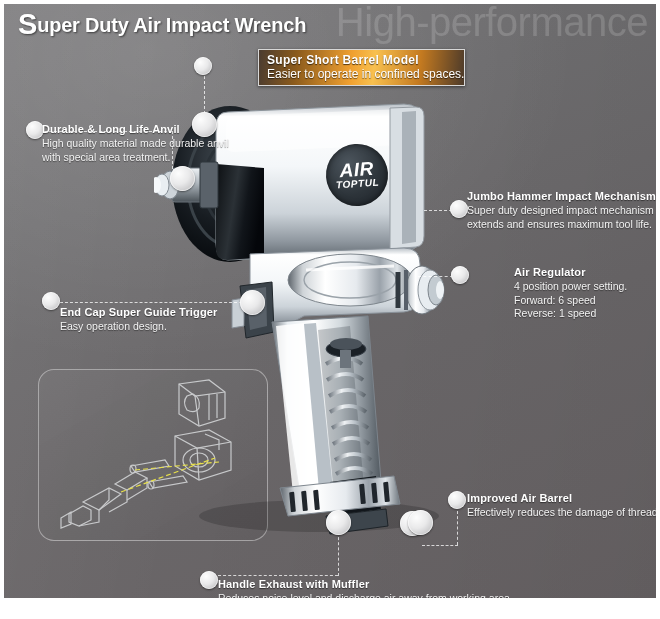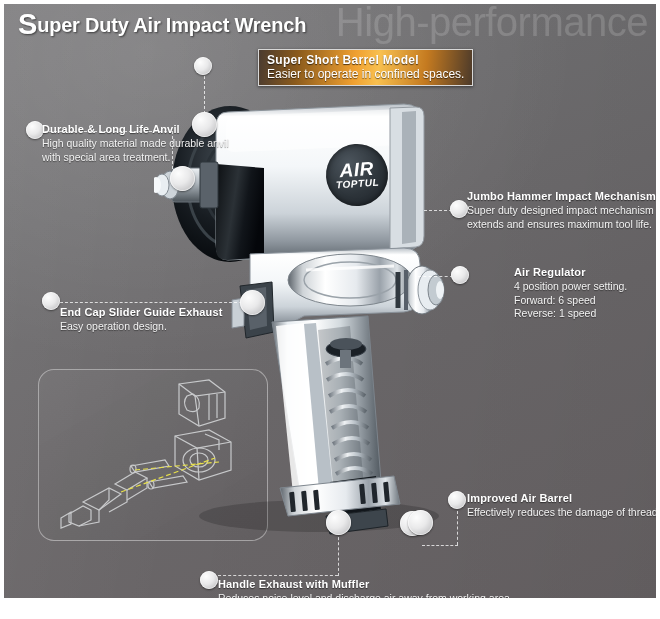--- a/index.html
+++ b/index.html
@@ -91,21 +91,21 @@
   .callout .body{
     color:#f2f2f2;font-size:10.5px;line-height:13.5px;
     text-shadow:0 1px 1px rgba(0,0,0,0.45);
     white-space:nowrap;
   }
 
   
   .banner{
     position:absolute;
     z-index:19;
-    padding:3px 8px 4px 8px;
+    padding:3px 0 4px 8px;
     background:linear-gradient(96deg,#4a3b30 0%,#8a5a1c 18%,#f0a030 45%,#f8c04f 56%,#c47a20 78%,#4c3a2a 100%);
     border:1px solid #d8d8d8;
     box-shadow:0 1px 3px rgba(0,0,0,0.5);
   }
   .banner .ttl{
     color:#ffffff;font-weight:bold;font-size:12px;
     letter-spacing:0.3px;white-space:nowrap;
     text-shadow:0 1px 1px rgba(0,0,0,0.65);
   }
   .banner .body{
@@ -366,21 +366,21 @@
     <div class="callout" style="left:38px;top:119px;">
       <div class="ttl">Durable &amp; Long Life Anvil</div>
       <div class="body">High quality material made durable anvil</div>
       <div class="body">with special area treatment.</div>
     </div>
 
     <div class="dot sm" style="left:38px;top:288px;"></div>
     <div class="lead h" style="left:56px;top:298px;width:182px;"></div>
     <div class="dot lg" style="left:236px;top:286px;"></div>
     <div class="callout" style="left:56px;top:302px;">
-      <div class="ttl">End Cap Slider Guide Exhaust</div>
+      <div class="ttl">End Cap Super Guide Trigger</div>
       <div class="body">Easy operation design.</div>
     </div>
 
     <div class="dot sm" style="left:446px;top:196px;"></div>
     <div class="lead h" style="left:420px;top:206px;width:28px;"></div>
     <div class="callout" style="left:463px;top:186px;">
       <div class="ttl">Jumbo Hammer Impact Mechanism</div>
       <div class="body">Super duty designed impact mechanism</div>
       <div class="body">extends and ensures maximum tool life.</div>
     </div>

